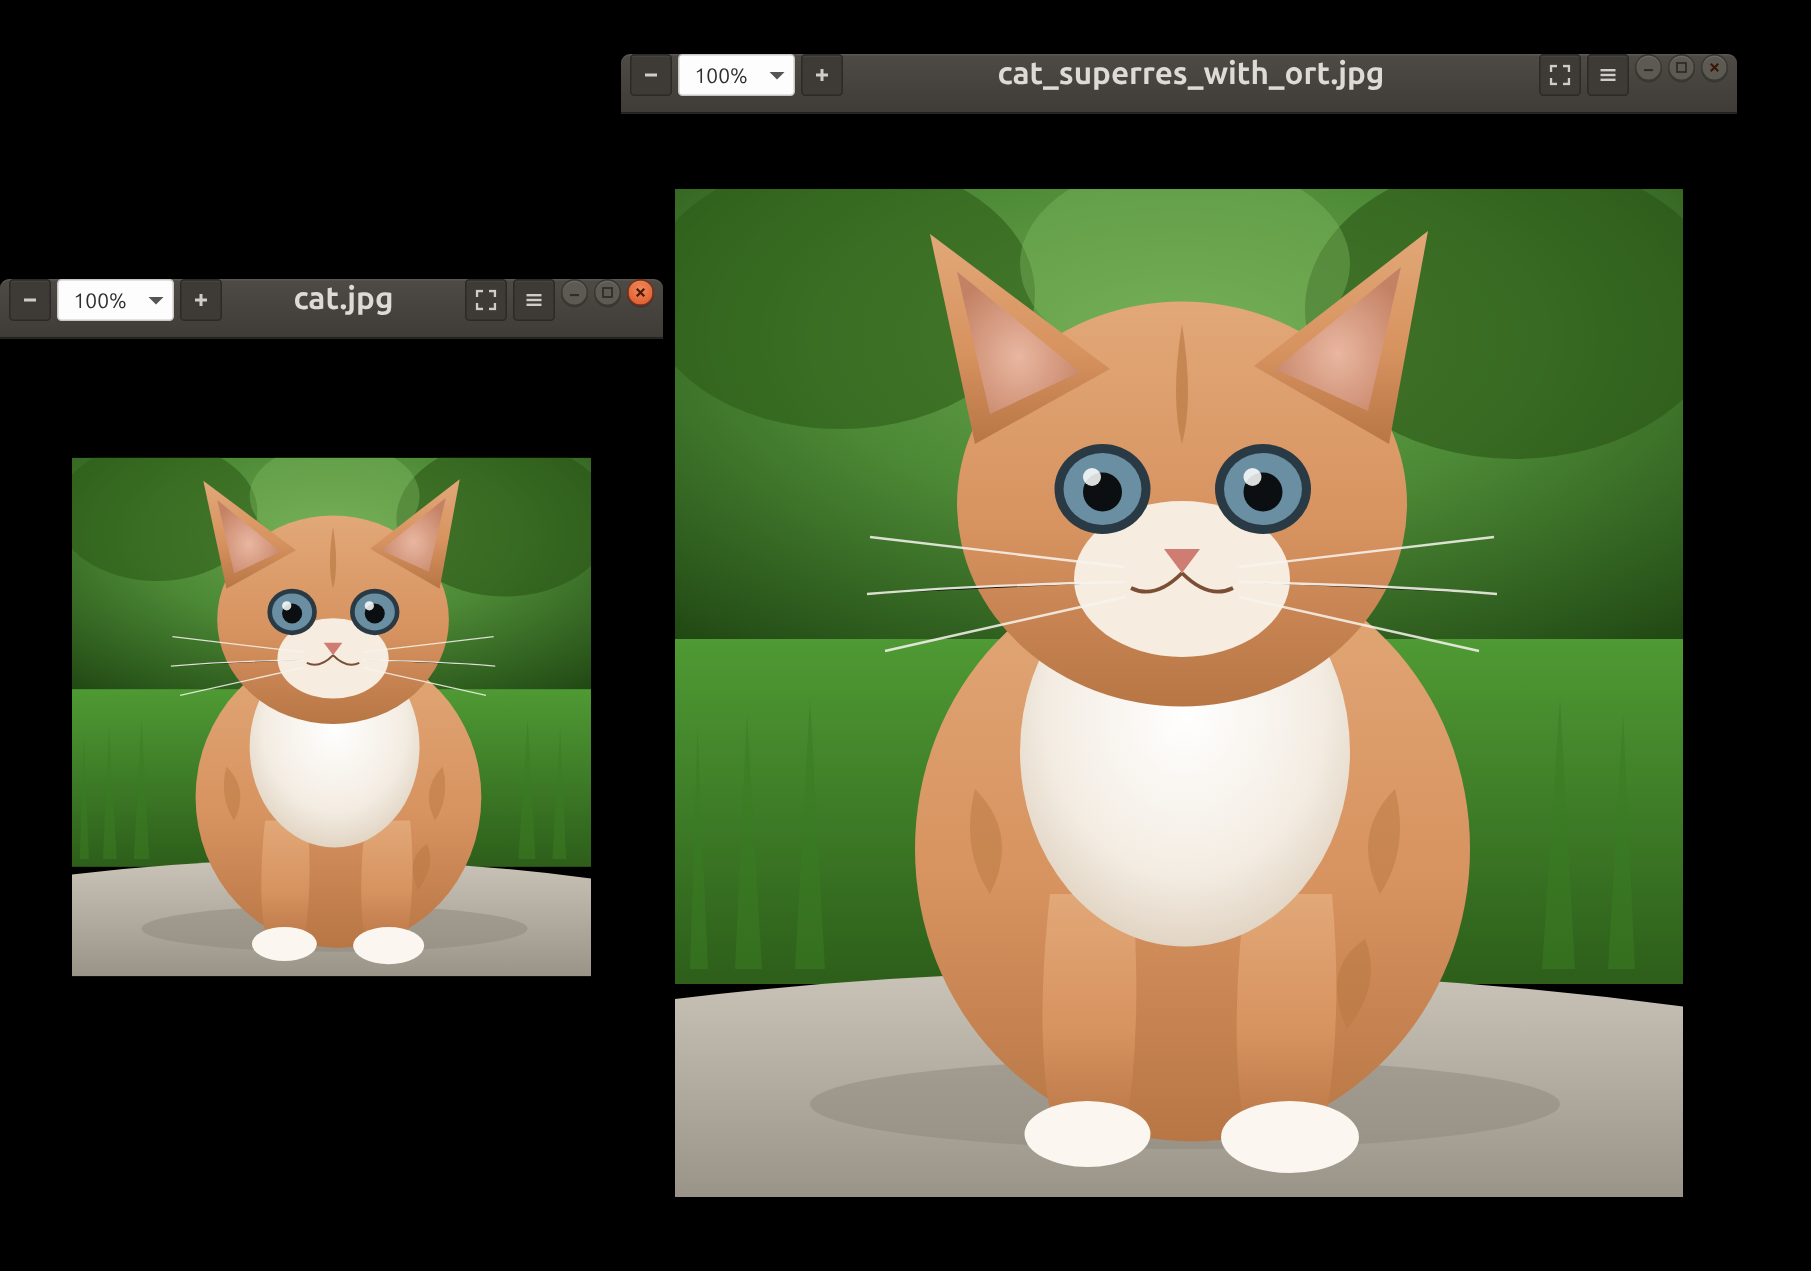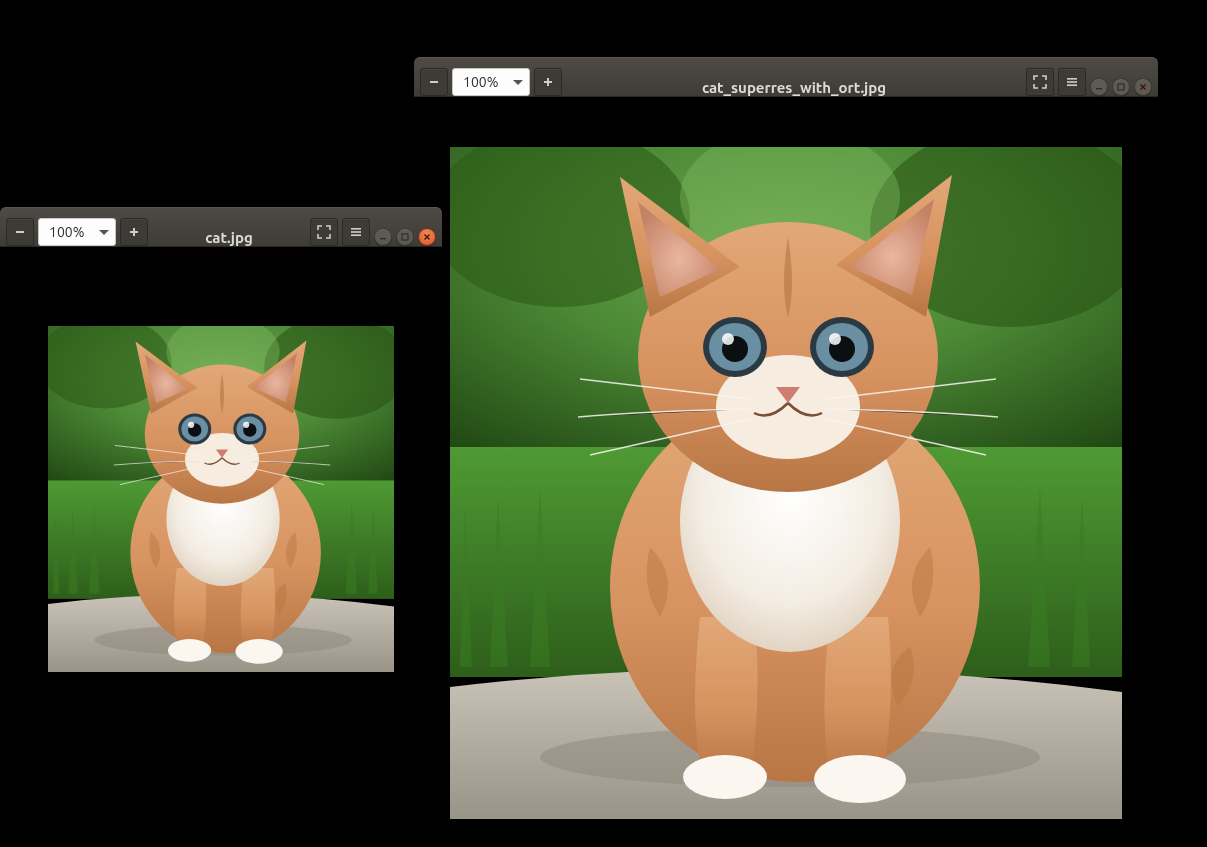--- a/index.html
+++ b/index.html
@@ -12,27 +12,26 @@
       overflow: hidden;
     }
     .window {
       position: absolute;
       background: #000;
     }
     .titlebar {
       height: 40px;
       background: linear-gradient(to bottom, #4e4b46, #3f3c37);
       display: flex;
-      align-items: flex-end;
+      align-items: flex-start;
       padding: 0 6px;
       border-top-left-radius: 6px;
       border-top-right-radius: 6px;
       border-bottom: 1px solid #2a2824;
       box-shadow: inset 0 1px 0 rgba(255,255,255,0.07);
-      margin-top: 21px;
     }
     .tb-btn {
       width: 28px;
       height: 28px;
       background: #3e3b36;
       border: 1px solid #2c2a26;
       border-radius: 3px;
       display: flex;
       align-items: center;
       justify-content: center;
@@ -62,21 +61,21 @@
     .zoom-select .caret {
       width: 0; height: 0;
       border-left: 5px solid transparent;
       border-right: 5px solid transparent;
       border-top: 5px solid #555;
     }
     .title-text {
       flex: 1;
       text-align: center;
       color: #dedbd6;
-      font-size: 15px;
+      font-size: 21px;
       font-weight: 600;
       overflow: hidden;
       white-space: nowrap;
       text-overflow: ellipsis;
       padding: 0 6px;
     }
     .spacer { width: 4px; }
     .win-controls {
       display: flex;
       gap: 4px;

